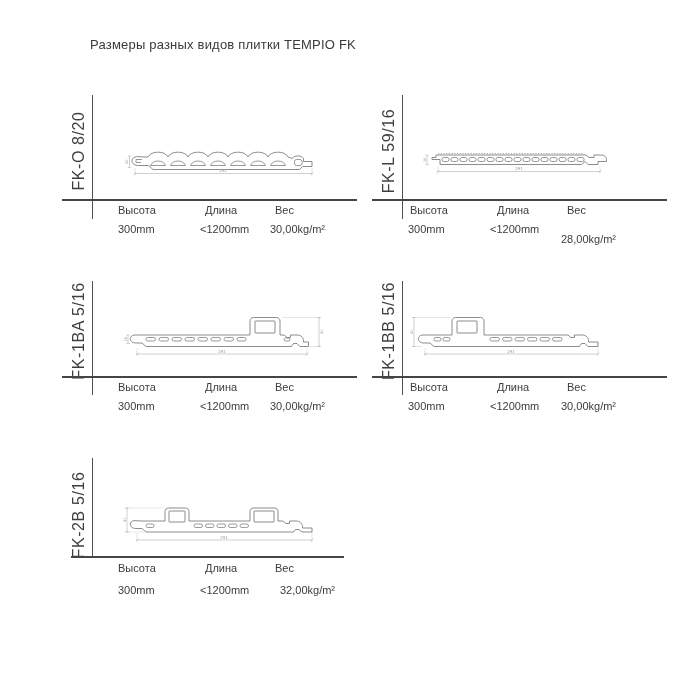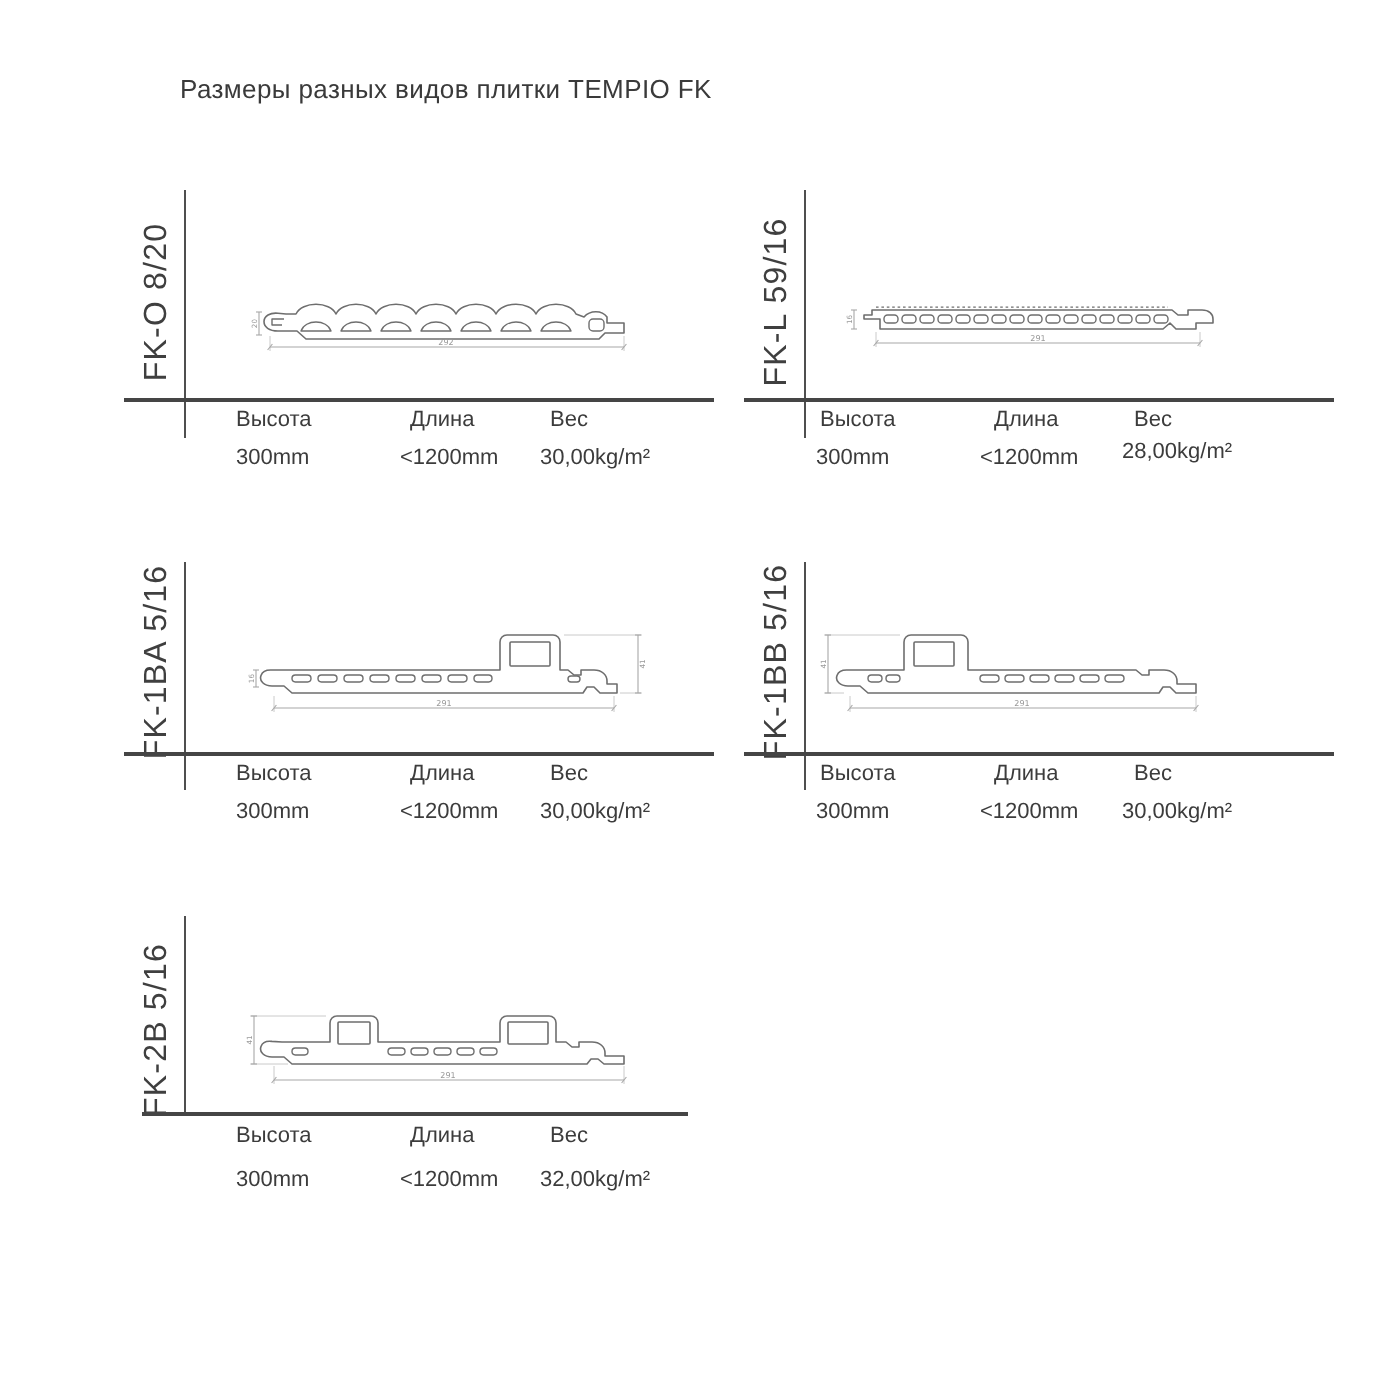--- a/index.html
+++ b/index.html
@@ -98,21 +98,21 @@
       <rect class="hollow" x="167" y="11.5" width="7" height="4" rx="1.8"></rect>
       <text class="dimtxt" x="109" y="24.3" text-anchor="middle">291</text>
       <text class="dimtxt sm" x="15.9" y="13.7" text-anchor="middle" transform="rotate(-90 15.9 13.7)">16</text>
     </svg>
 
     <span class="th" style="left:410px;top:204px">Высота</span>
     <span class="th" style="left:497px;top:204px">Длина</span>
     <span class="th" style="left:567px;top:204px">Вес</span>
     <span class="td" style="left:408px;top:223px">300mm</span>
     <span class="td" style="left:490px;top:223px">&lt;1200mm</span>
-    <span class="td" style="left:561px;top:220px">28,00kg/m²</span>
+    <span class="td" style="left:561px;top:233px">28,00kg/m²</span>
   </div>
 
   <div>
     <div class="vlabel" style="left:79px;top:331px">FK-1BA 5/16</div>
     <div class="vline" style="left:92px;top:281px;height:114px"></div>
     <div class="hline" style="left:62px;top:376px;width:295px"></div>
 
     <svg class="profile" style="left:120px;top:308px" width="210" height="52" viewBox="0 0 210 52">
       <line class="ext" x1="17" y1="40" x2="17" y2="48"></line>
       <line class="ext" x1="187" y1="40" x2="187" y2="48"></line>
@@ -216,16 +216,16 @@
       <rect class="hollow" x="120" y="24" width="8.5" height="3.5" rx="1.7"></rect>
       <text class="dimtxt" x="104" y="38.8" text-anchor="middle">291</text>
       <text class="dimtxt sm" x="5.9" y="20" text-anchor="middle" transform="rotate(-90 5.9 20)">41</text>
     </svg>
 
     <span class="th" style="left:118px;top:562px">Высота</span>
     <span class="th" style="left:205px;top:562px">Длина</span>
     <span class="th" style="left:275px;top:562px">Вес</span>
     <span class="td" style="left:118px;top:584px">300mm</span>
     <span class="td" style="left:200px;top:584px">&lt;1200mm</span>
-    <span class="td" style="left:270px;top:584px">32,00kg/m²</span>
+    <span class="td" style="left:280px;top:584px">32,00kg/m²</span>
   </div>
 
 </div>
 
 </body></html>

